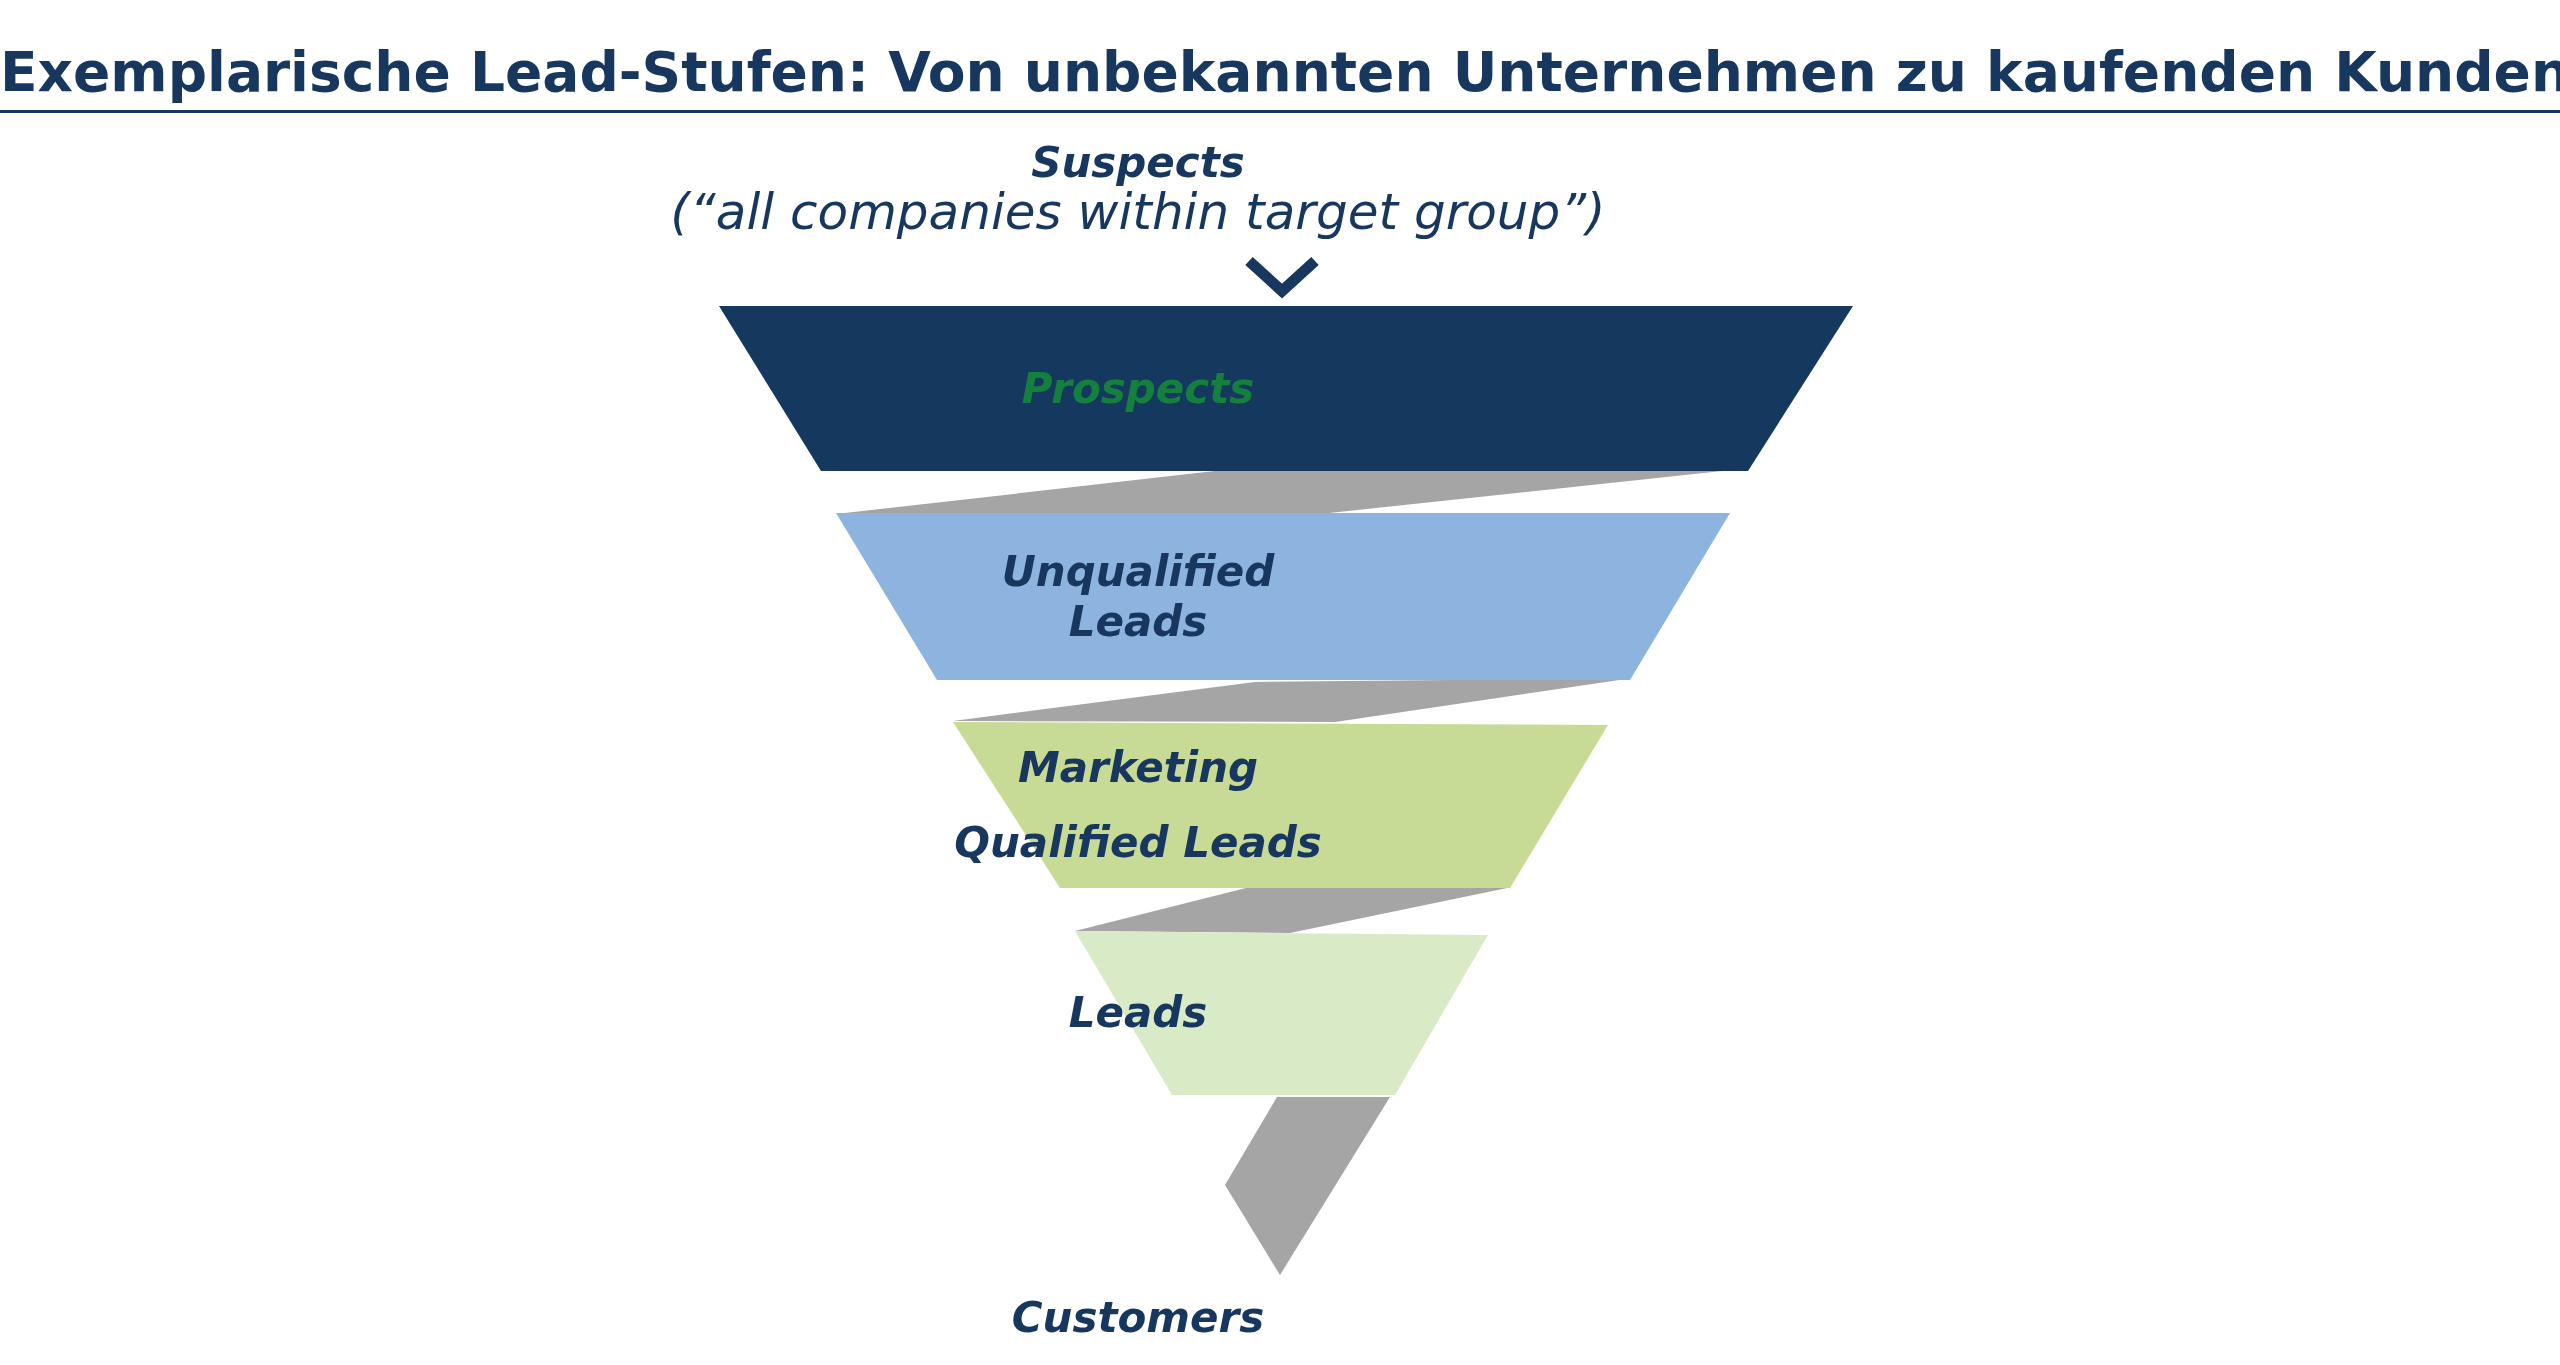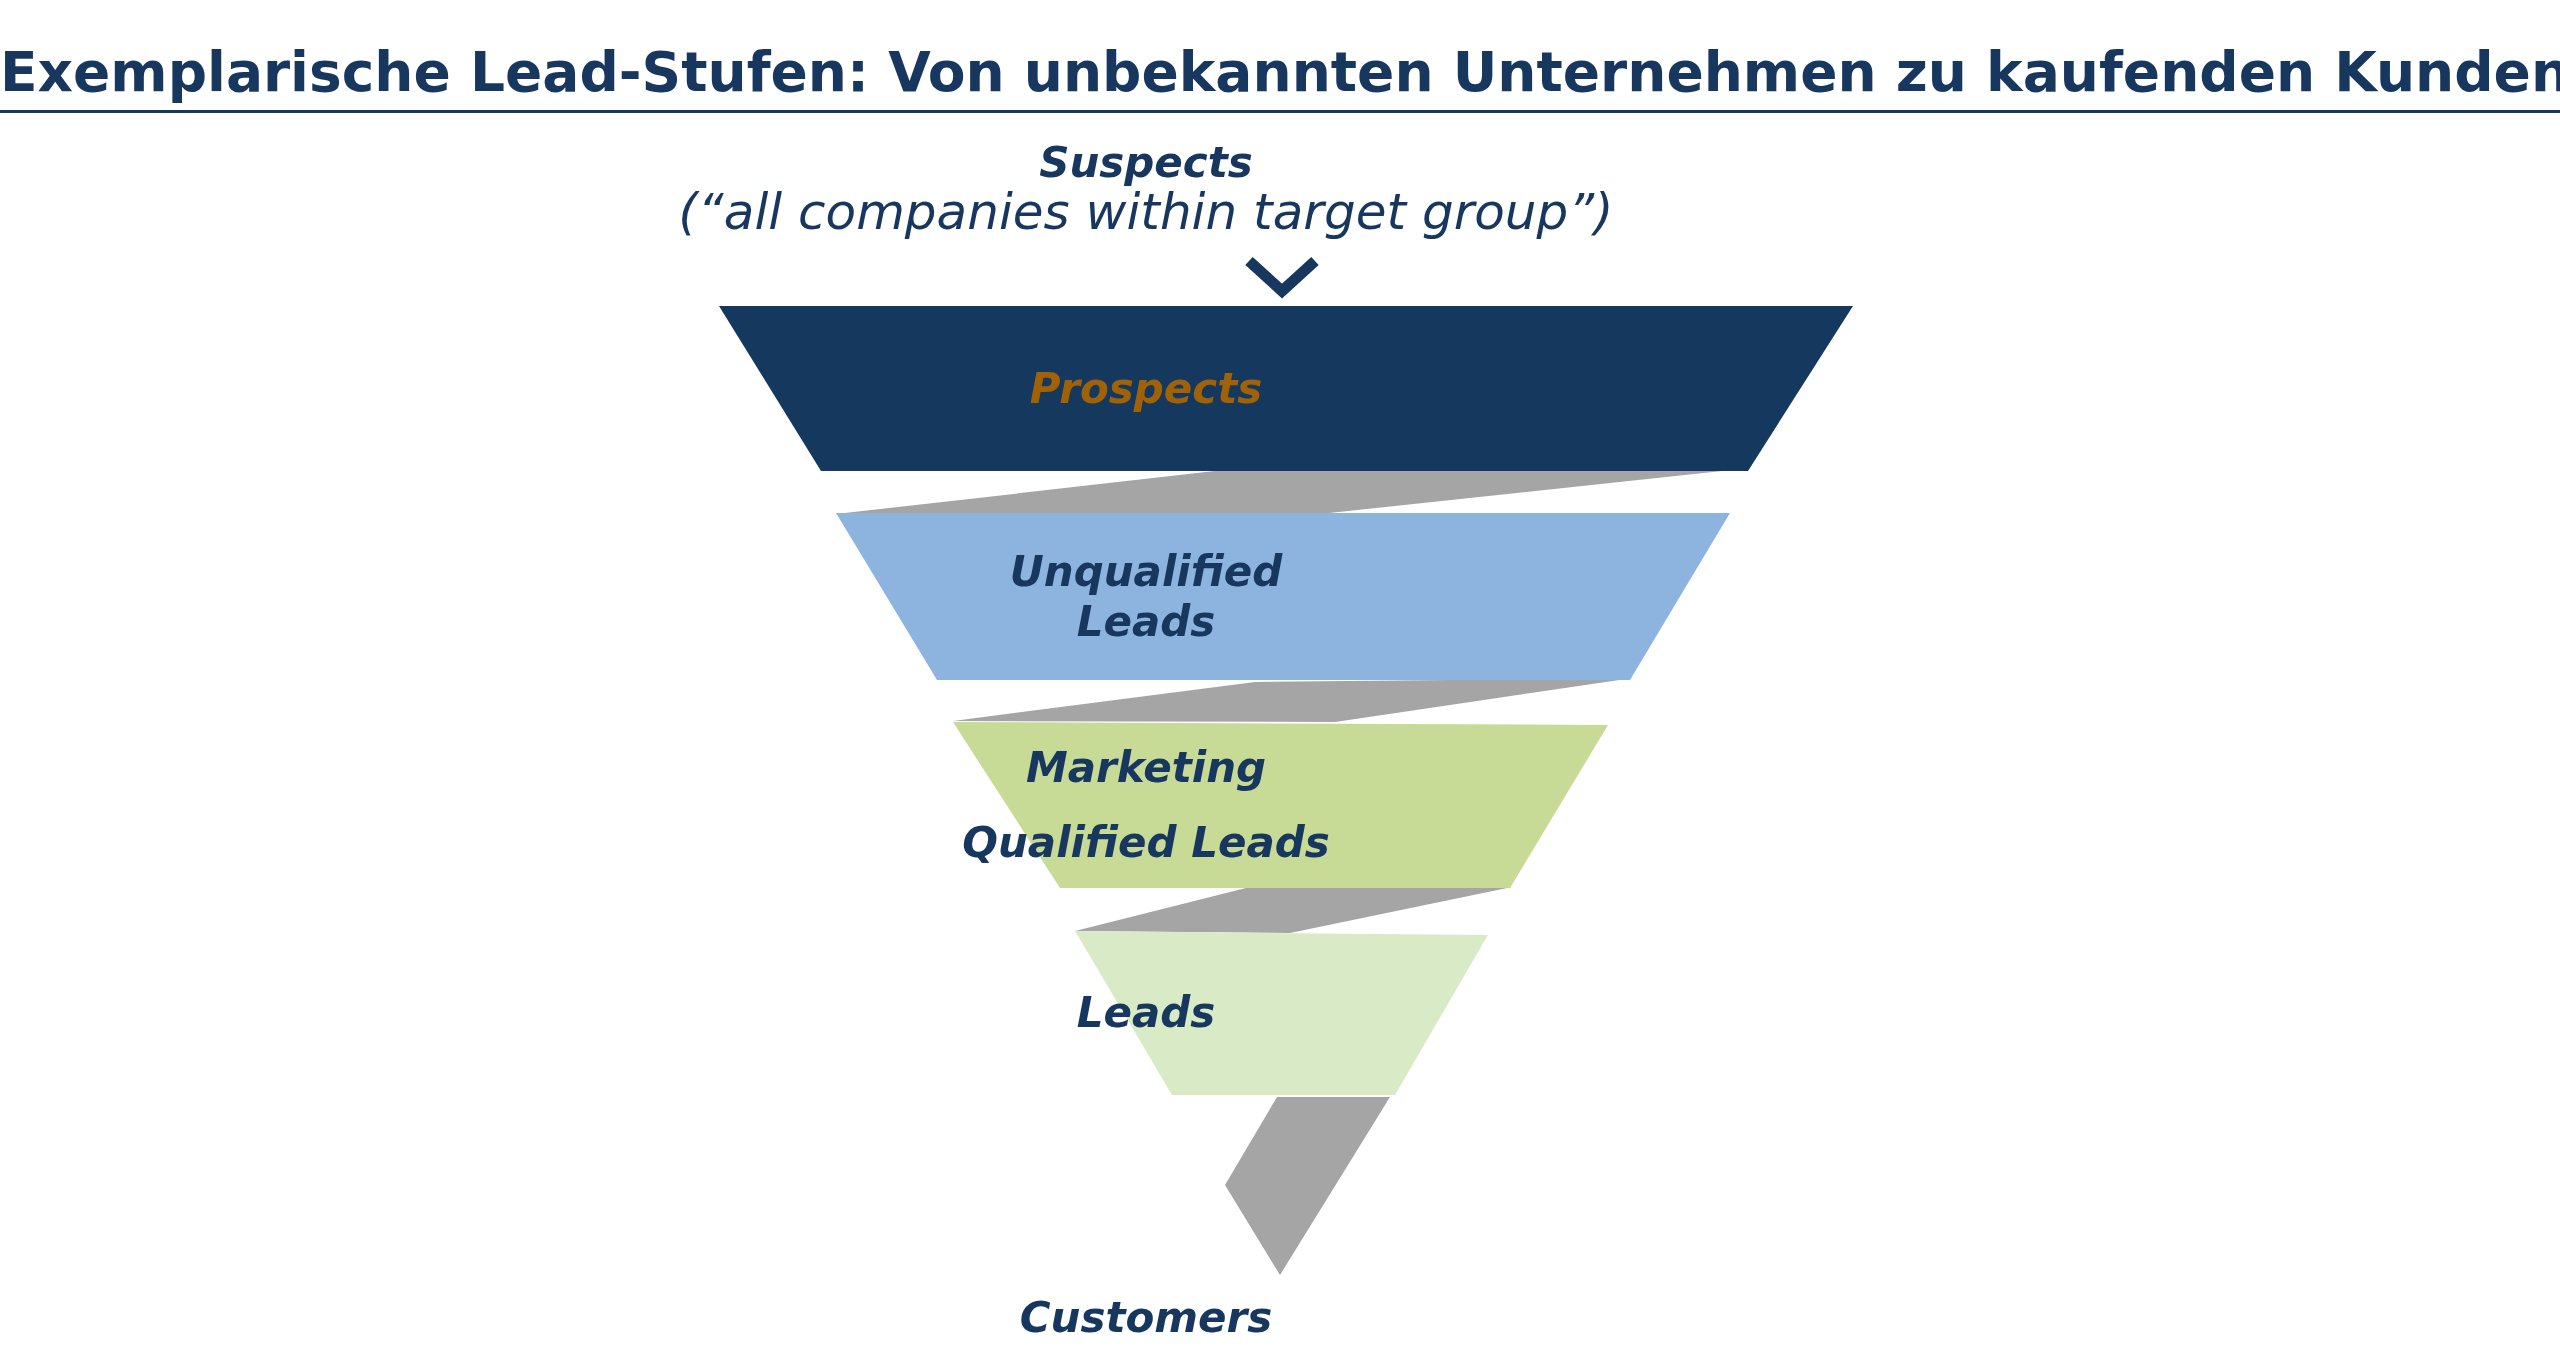--- a/index.html
+++ b/index.html
@@ -16,26 +16,26 @@
   }
   .title-rule{
     position:absolute;left:0;top:110px;width:2560px;height:0;
     border-top:3px solid #17375E;
   }
   
   .funnel-svg{position:absolute;left:0;top:0;width:2560px;height:1365px;}
   
   .label-block{
     position:absolute;left:0;width:2276px;display:flex;flex-direction:column;
-    justify-content:center;text-align:center;color:#17375E;padding-left:8px;
+    justify-content:center;text-align:center;color:#17375E;
   }
   .stage-line{font-size:42px;font-weight:bold;font-style:italic;line-height:50px;}
   .stage-sub{font-size:50px;font-weight:normal;font-style:italic;line-height:48px;}
   .suspects-block{top:132px;height:110px;}
-  .prospects-block{top:306px;height:165px;color:#a16207;}
+  .prospects-block{top:306px;height:165px;color:#15803d;}
   .unqualified-block{top:513px;height:167px;}
   .mql-block{top:722px;height:166px;gap:25px;}
   .sql-block{top:931px;height:164px;}
   .customers-block{top:1290px;height:56px;}
 </style>
 </head>
 <body>
 
 <div class="screen">
 

